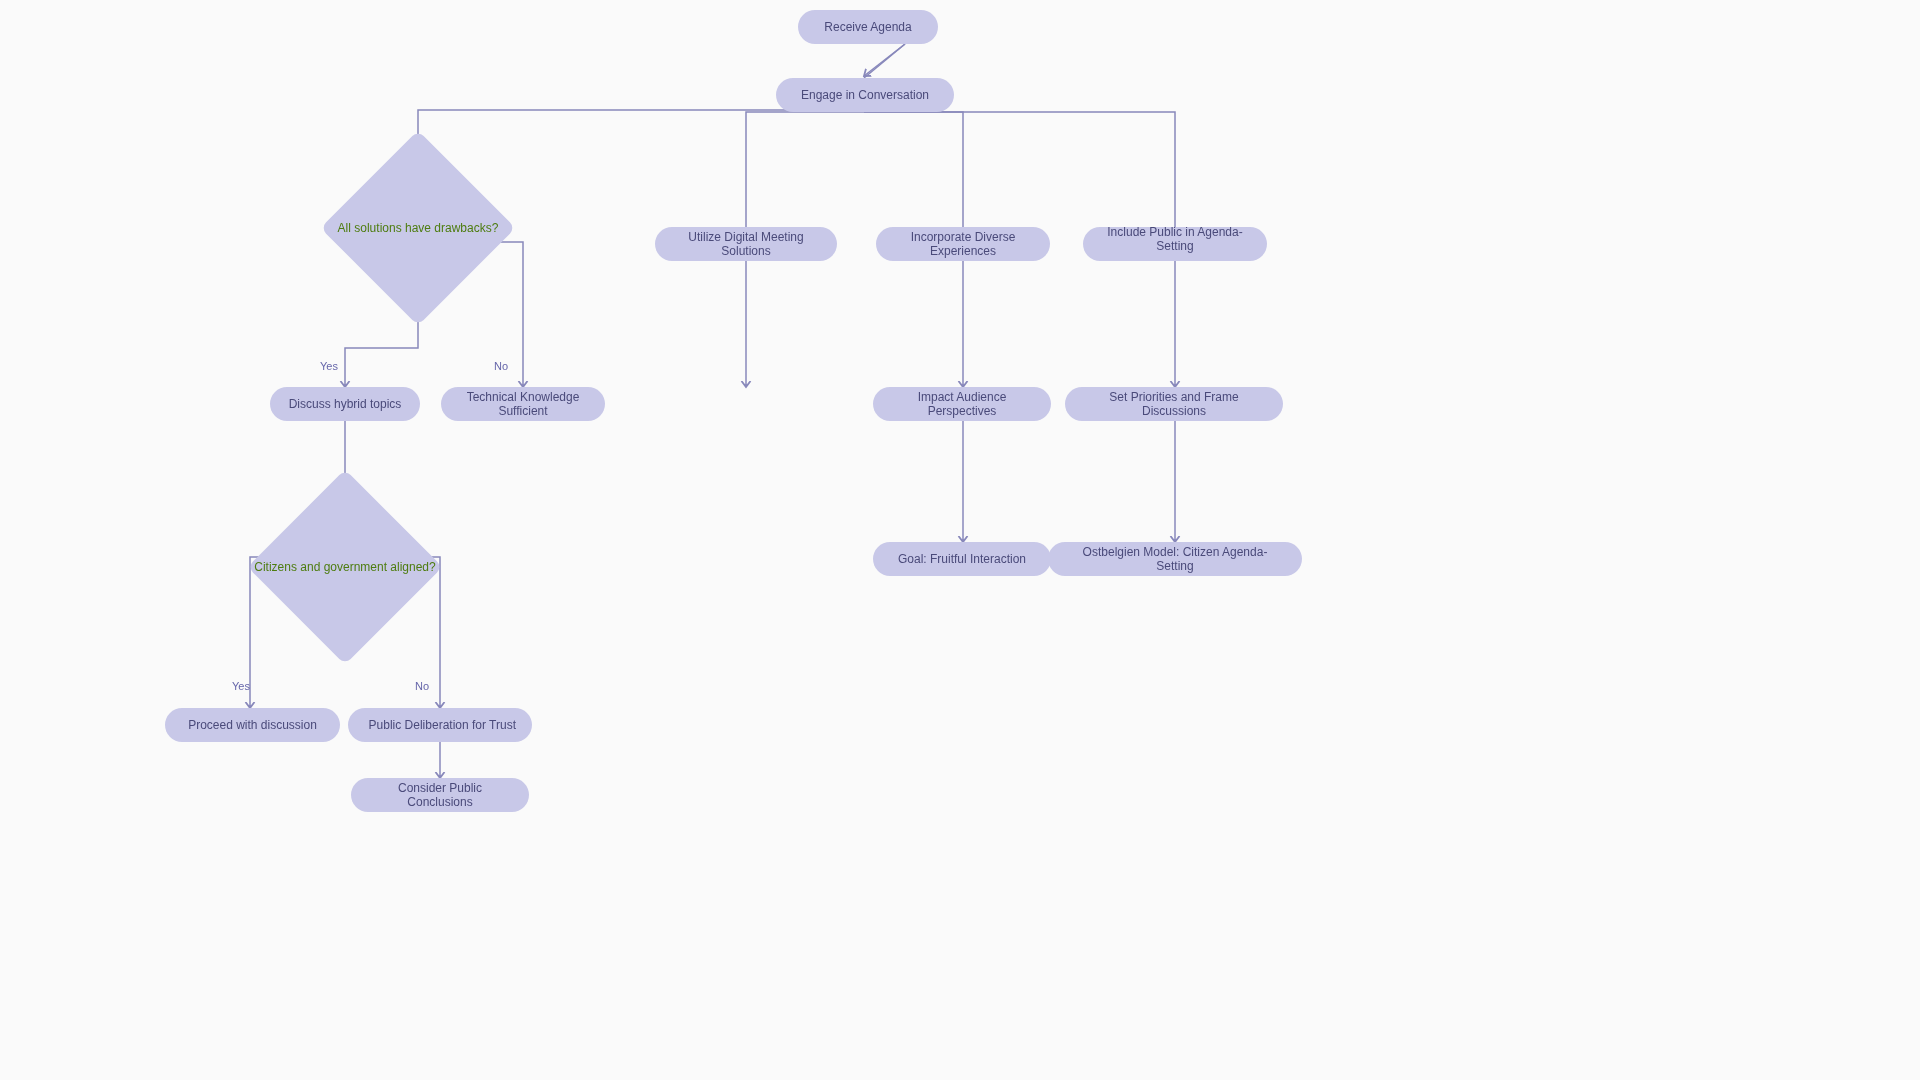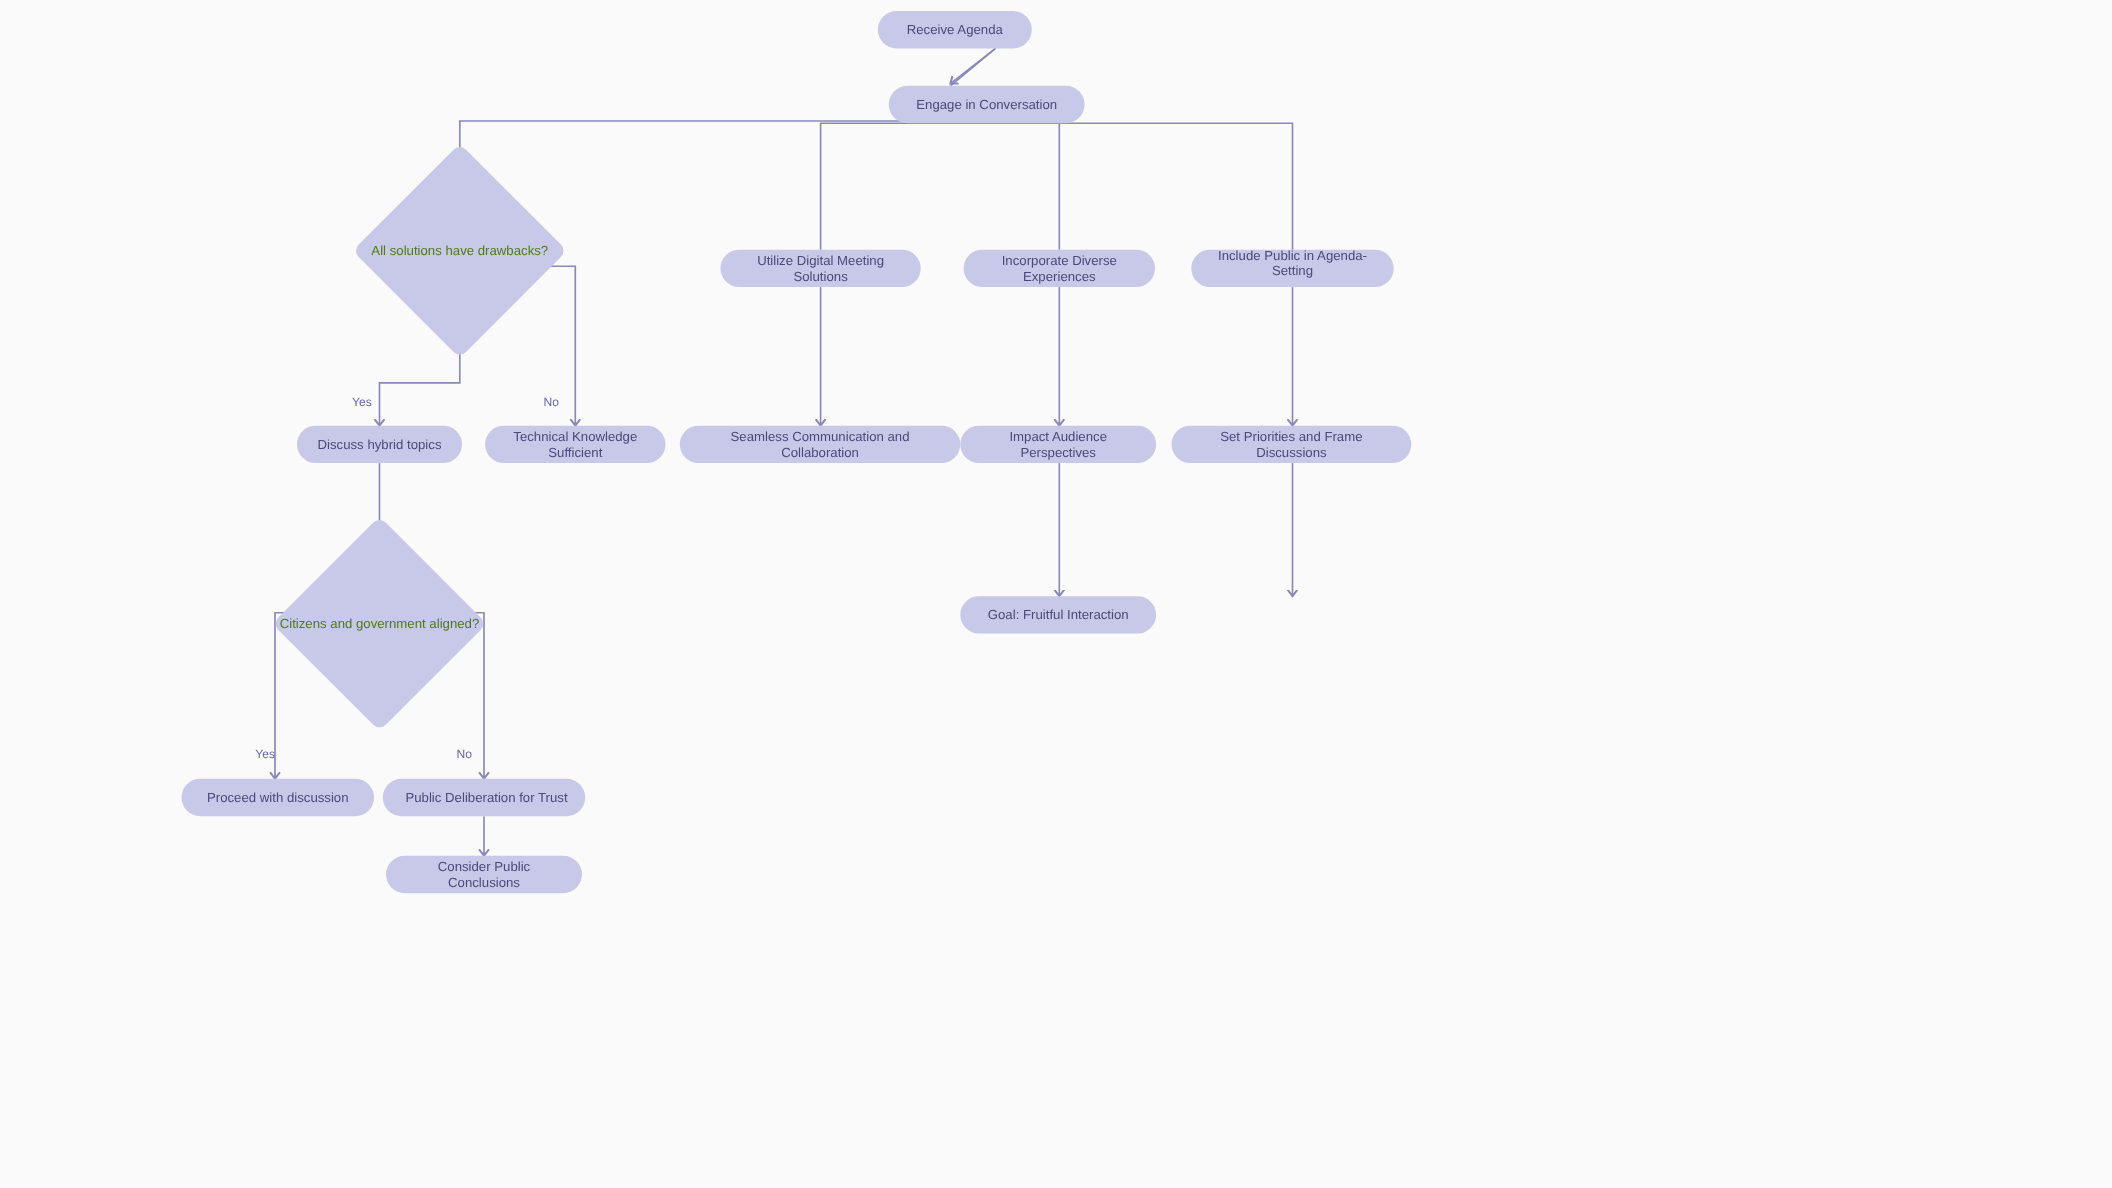--- a/index.html
+++ b/index.html
@@ -124,21 +124,21 @@
     <line x1="1175" y1="539" x2="1175" y2="542" stroke="#8888bb" stroke-width="1.5" marker-end="url(#arrow)"></line>
     <line x1="250" y1="705" x2="250" y2="708" stroke="#8888bb" stroke-width="1.5" marker-end="url(#arrow)"></line>
     <line x1="440" y1="705" x2="440" y2="708" stroke="#8888bb" stroke-width="1.5" marker-end="url(#arrow)"></line>
     <line x1="440" y1="775" x2="440" y2="778" stroke="#8888bb" stroke-width="1.5" marker-end="url(#arrow)"></line>
   </svg>
 
   <div class="node pill" style="left:798px; top:10px; width:140px; height:34px;">
     <span>Receive Agenda</span>
   </div>
 
-  <div class="node pill" style="left:808px; top:78px; width:178px; height:34px;align-items:center;">
+  <div class="node pill" style="left:776px; top:78px; width:178px; height:34px;align-items:center;">
     <span>Engage in Conversation</span>
   </div>
 
   <div class="diamond-wrapper" style="left:288px; top:148px; width:260px; height:160px;">
     <div class="diamond" style="width:138px; height:138px; border-radius:8px;"></div>
     <div class="diamond-text">
       <span>All solutions have drawbacks?</span>
     </div>
   </div>
 
@@ -163,43 +163,43 @@
   </div>
 
   <div class="node pill" style="left:270px; top:387px; width:150px; height:34px;">
     <span>Discuss hybrid topics</span>
   </div>
 
   <div class="node pill" style="left:441px; top:387px; width:164px; height:34px;">
     <span>Technical Knowledge Sufficient</span>
   </div>
 
-  <div class="node pill" style="left:618px; top:387px; width:255px; height:34px;">
-    <span>Seamless Communication and Collaboration</span>
-  </div>
 
   <div class="node pill" style="left:873px; top:387px; width:178px; height:34px;">
     <span>Impact Audience Perspectives</span>
   </div>
 
   <div class="node pill" style="left:1065px; top:387px; width:218px; height:34px;">
     <span>Set Priorities and Frame Discussions</span>
   </div>
 
   <div class="diamond-wrapper" style="left:215px; top:487px; width:260px; height:160px;">
     <div class="diamond" style="width:138px; height:138px; border-radius:8px;"></div>
     <div class="diamond-text">
       <span>Citizens and government aligned?</span>
     </div>
   </div>
 
   <div class="node pill" style="left:873px; top:542px; width:178px; height:34px;">
     <span>Goal: Fruitful Interaction</span>
   </div>
 
+  <div class="node pill" style="left:1048px; top:542px; width:254px; height:34px;">
+    <span>Ostbelgien Model: Citizen Agenda-Setting</span>
+  </div>
 
   <div class="label-small" style="left:232px; top:680px;">
     <span>Yes</span>
   </div>
 
   <div class="label-small" style="left:415px; top:680px;">
     <span>No</span>
   </div>
 
   <div class="node pill" style="left:165px; top:708px; width:175px; height:34px;">

